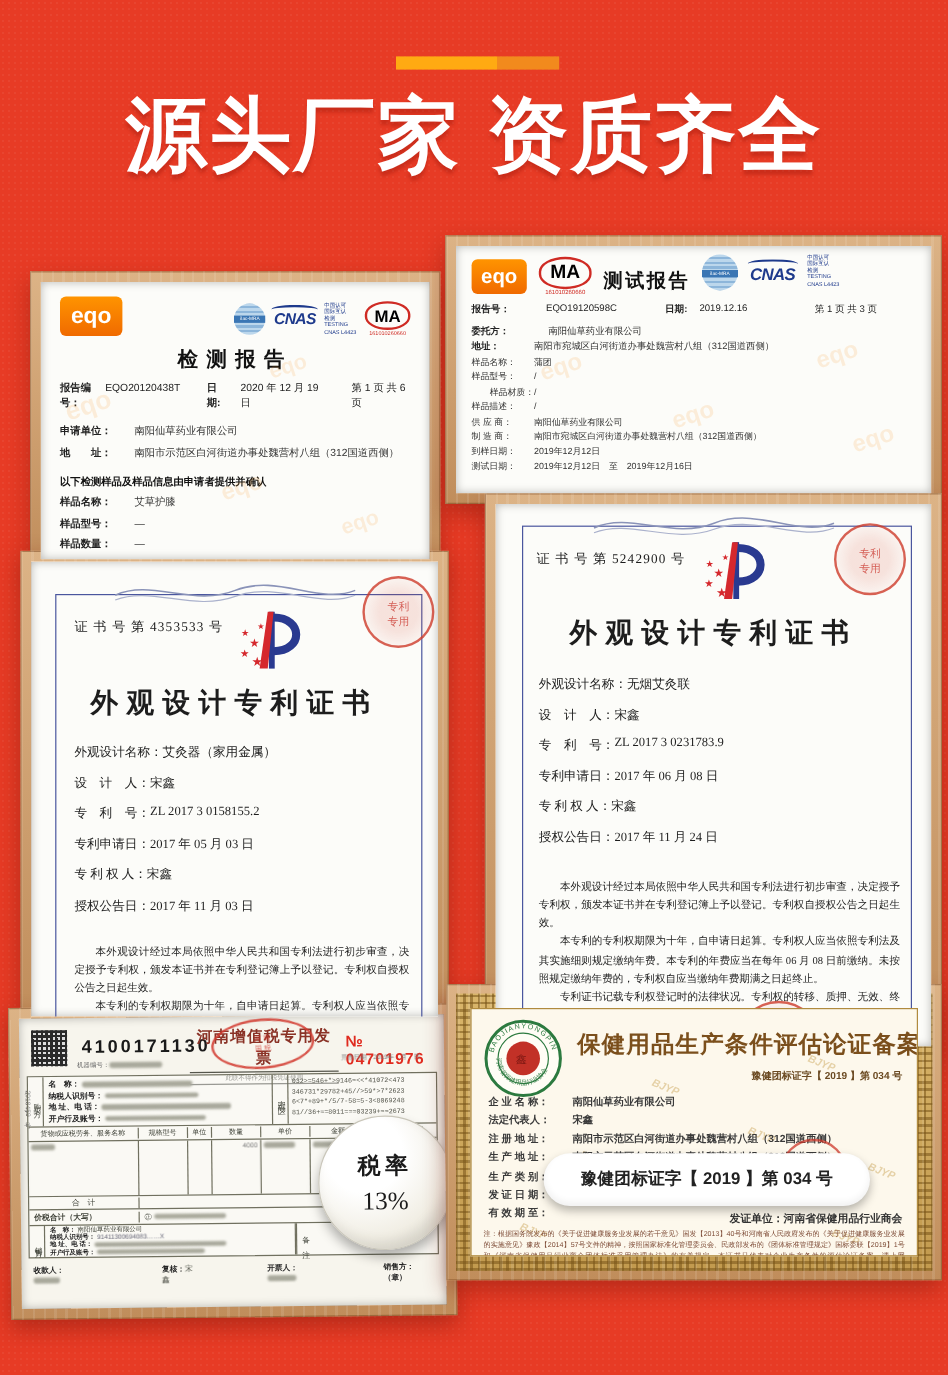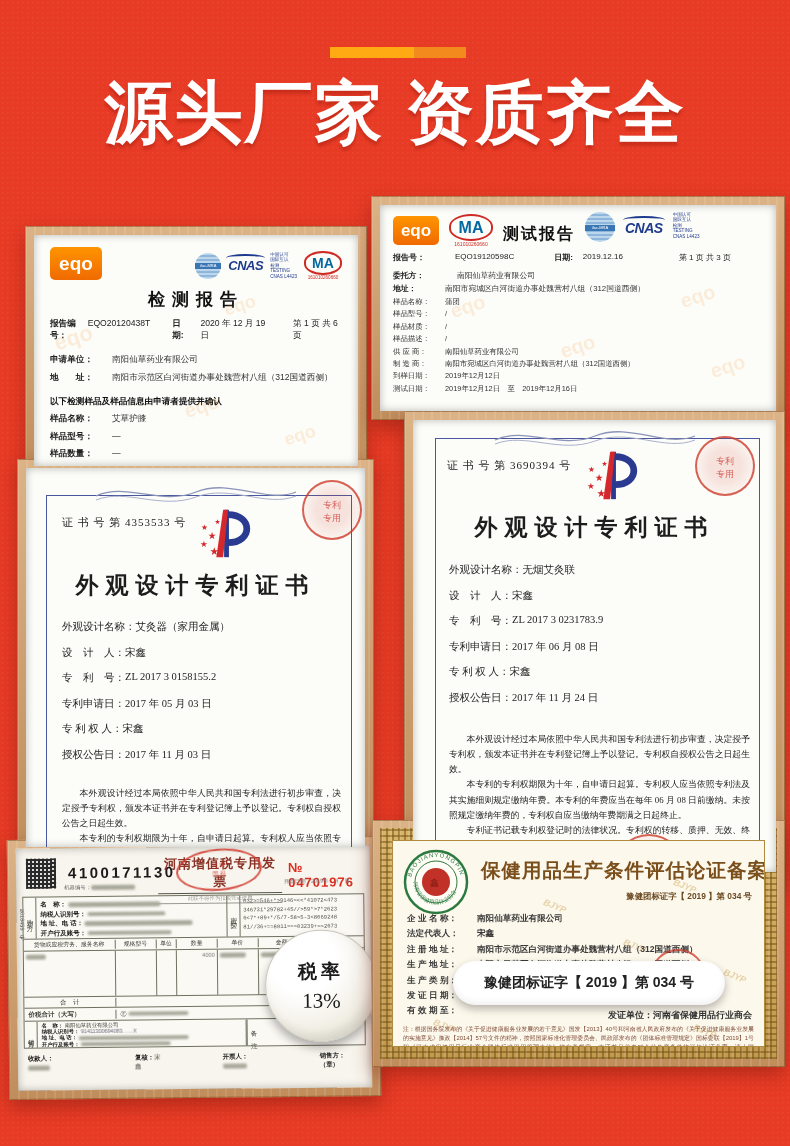--- a/index.html
+++ b/index.html
@@ -35,21 +35,21 @@
     border-radius:5px; }
   .logo-row { display:flex; align-items:center; gap:7px; }
   .ilac { border-radius:50%; background:
       repeating-linear-gradient(0deg,#bcd7ec 0 2px,#8db6da 2px 4px); position:relative; }
   .ilac span { position:absolute; left:0; right:0; top:42%; background:#3a76b4; color:#fff;
     font-size:4px; text-align:center; line-height:6px; }
   .cnas { color:#1e3a8c; font-weight:900; font-style:italic; letter-spacing:-.5px; position:relative; }
   .cnas::before { content:""; position:absolute; left:-2px; right:-2px; top:-4px; height:6px;
     border-top:2px solid #1e3a8c; border-radius:50%; }
   .accred { font-size:4.6px; line-height:5.4px; color:#1e3a8c; white-space:pre-line; }
-  .ma { border:2px solid #cf2b24; border-radius:50% / 46%; color:#0369a1; font-weight:900;
+  .ma { border:2px solid #cf2b24; border-radius:50% / 46%; color:#000000; font-weight:900;
     display:inline-flex; align-items:center; justify-content:center; }
   .ma-num { color:#cf2b24; text-align:center; }
   .meta-row { display:flex; color:#222; }
   .lbl { font-weight:bold; color:#222; }
   .wm { position:absolute; color:#f7941d; opacity:.14; font-weight:900; transform:rotate(-18deg);
     pointer-events:none; }
 
   
   .rA-body { font-size:8.6px; color:#333; }
   .rA-row { margin-top:5.5px; display:flex; }
@@ -221,21 +221,21 @@
     </div>
     <div style="font-size:7.4px; color:#333; margin-top:2px; line-height:12.4px;">
       <div style="display:flex;">
           <span style="width:52px;">样品名称：</span>
           <span>蒲团</span>
         </div>
       <div style="display:flex;">
           <span style="width:52px;">样品型号：</span>
           <span>/</span>
         </div>
-      <div style="display:flex;">
+      <div style="display:flex;text-align:right;">
           <span style="width:52px;">样品材质：</span>
           <span>/</span>
         </div>
       <div style="display:flex;">
           <span style="width:52px;">样品描述：</span>
           <span>/</span>
         </div>
       <div style="display:flex;">
           <span style="width:52px;">供 应 商：</span>
           <span>南阳仙草药业有限公司</span>
@@ -311,21 +311,21 @@
   </div>
 </div>
 
 <div class="frame" style="left:404px; top:411px; width:381px; height:470px;">
   <div class="paper patent">
     <div class="p-border" style="left:22px; right:16px; top:18px; bottom:6px;"></div>
     <svg class="flourish" style="top:4px;" width="210" height="26" viewBox="0 0 210 26">
       <path d="M5 16 C35 2 70 26 105 12 C140 -2 175 24 205 12" stroke="#8a93b8" fill="none" stroke-width="1.3"></path>
       <path d="M5 20 C35 8 70 30 105 17 C140 4 175 28 205 16" stroke="#aab1cc" fill="none" stroke-width="1"></path>
     </svg>
-    <div class="p-certno" style="left:34px; top:38px;">证 书 号 第 3690394 号</div>
+    <div class="p-certno" style="left:34px; top:38px;">证 书 号 第 5242900 号</div>
     <svg class="abs" style="left:172px; top:28px;" width="58" height="54" viewBox="0 0 60 54">
       <path d="M31 8 C57 8 57 37 31 37" fill="none" stroke="#2a3a90" stroke-width="7"></path>
       <rect x="27" y="3" width="5" height="49" fill="#2a3a90"></rect>
       <polygon points="19,52 26,3 31,3 26,52" fill="#d5282d"></polygon>
       <text x="3" y="24" font-size="8" fill="#d5282d">★</text>
       <text x="10" y="33" font-size="10" fill="#d5282d">★</text>
       <text x="2" y="42" font-size="9" fill="#d5282d">★</text>
       <text x="12" y="50" font-size="11" fill="#d5282d">★</text>
       <text x="17" y="18" font-size="7" fill="#d5282d">★</text>
     </svg>

